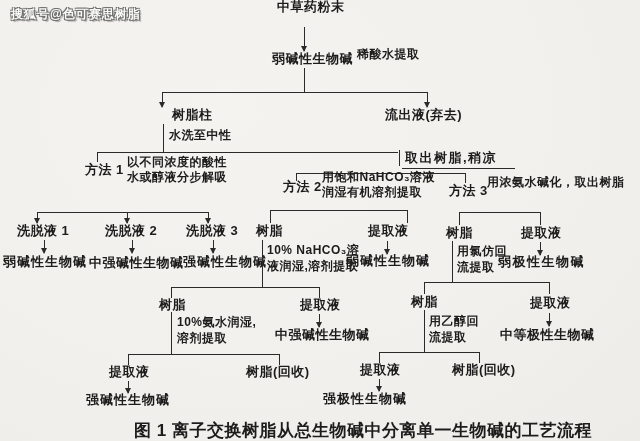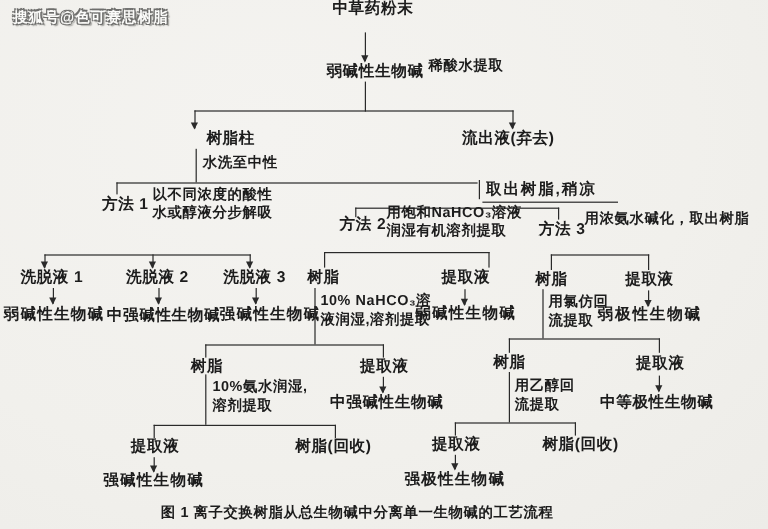--- a/index.html
+++ b/index.html
@@ -9,21 +9,21 @@
   .t{position:absolute;white-space:nowrap;font-size:13px;font-weight:700;line-height:1.15;letter-spacing:.5px;}
   .sm{font-size:12px;}
   .prod{letter-spacing:1px;font-family:Liberation Mono, monospace;}
   .hl{position:absolute;height:1.3px;background:#2a2a2a;}
   .vl{position:absolute;width:1.3px;background:#2a2a2a;}
   .ar{position:absolute;width:1.3px;background:#2a2a2a;}
   .ar::after{content:"";position:absolute;left:-3.4px;bottom:-1px;width:0;height:0;
     border-left:3.8px solid transparent;border-right:3.8px solid transparent;border-top:6px solid #2a2a2a;}
   .wm{position:absolute;left:11px;top:6px;font-size:12px;font-weight:700;letter-spacing:1px;color:#fbfbf9;
     text-shadow:-1px -1px 0 #6e6e6c,1px -1px 0 #6e6e6c,-1px 1px 0 #6e6e6c,1px 1px 0 #6e6e6c,2px 2px 1px #a0a09c;}
-  .cap{position:absolute;left:134px;top:419px;font-size:12px;font-weight:700;letter-spacing:.5px;}
+  .cap{position:absolute;left:134px;top:419px;font-size:17px;font-weight:700;letter-spacing:.5px;}
 </style>
 </head>
 <body>
 
 <div class="stage">
 
   <div class="wm">搜狐号@色可赛思树脂</div>
 
   <div class="t" style="left:277px;top:0;text-align:right;">中草药粉末</div>
   <div class="ar" style="left:304px;top:27px;height:24px;"></div>
@@ -123,17 +123,17 @@
   <div class="vl" style="left:424px;top:310px;height:42px;"></div>
   <div class="t sm" style="left:429px;top:315px;">用乙醇回</div>
   <div class="t sm" style="left:429px;top:331px;">流提取</div>
 
   <div class="hl" style="left:379px;top:352px;width:101px;"></div>
   <div class="vl" style="left:379px;top:352px;height:11px;"></div>
   <div class="vl" style="left:479px;top:352px;height:11px;"></div>
   <div class="t" style="left:360px;top:363px;">提取液</div>
   <div class="t" style="left:452px;top:363px;">树脂(回收)</div>
   <div class="ar" style="left:379px;top:379px;height:12px;"></div>
-  <div class="t prod" style="left:337px;top:393px;">强极性生物碱</div>
+  <div class="t prod" style="left:323px;top:393px;">强极性生物碱</div>
 
   <div class="cap">图 1  离子交换树脂从总生物碱中分离单一生物碱的工艺流程</div>
 
 </div>
 
 </body></html>

